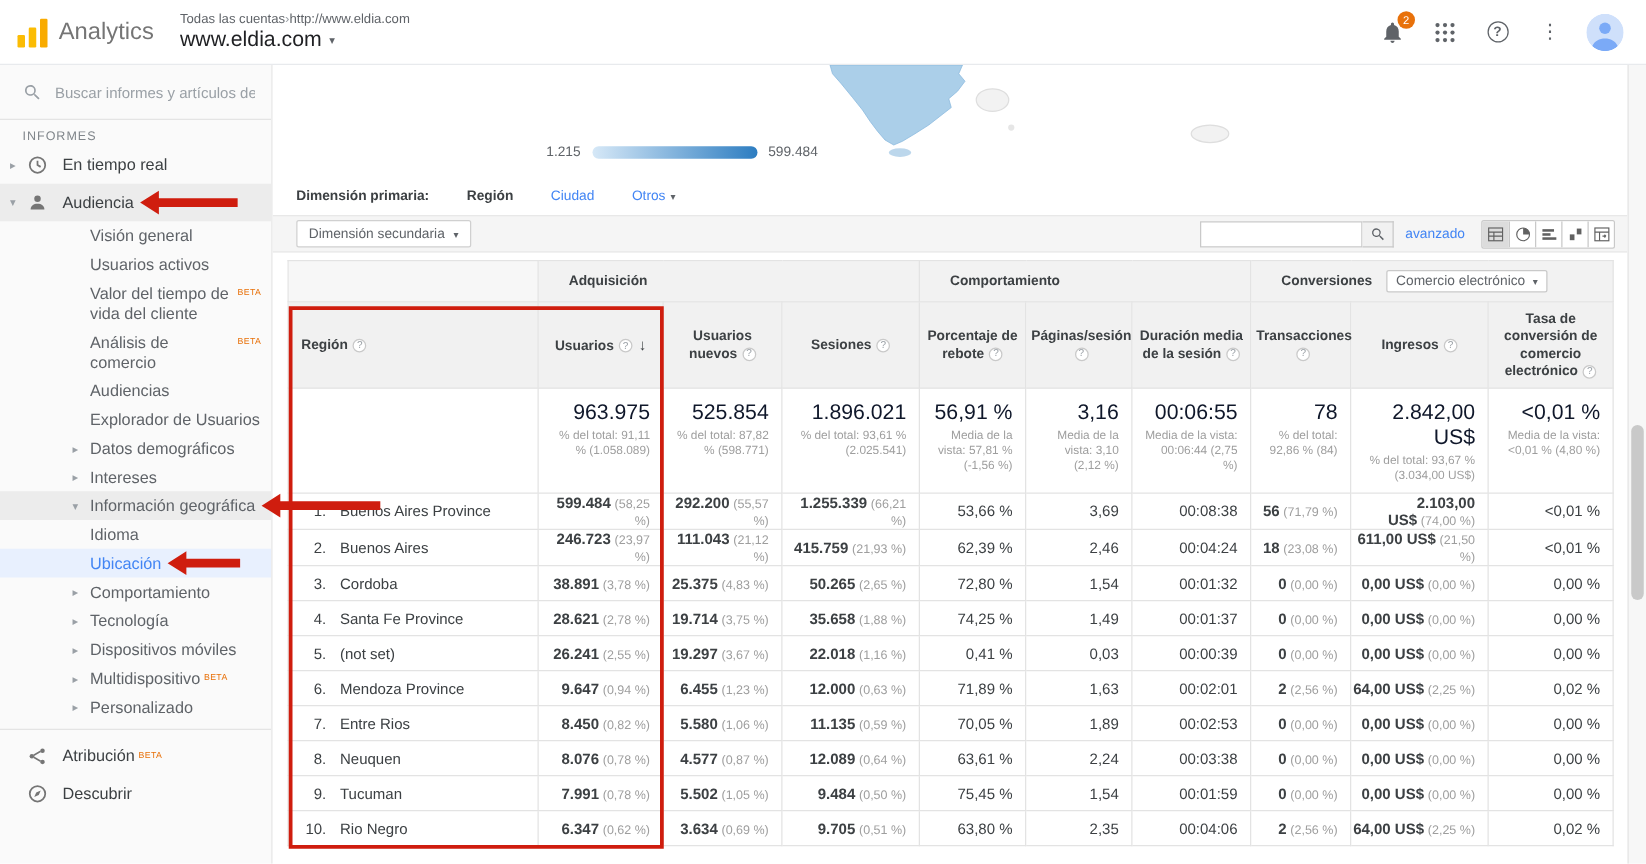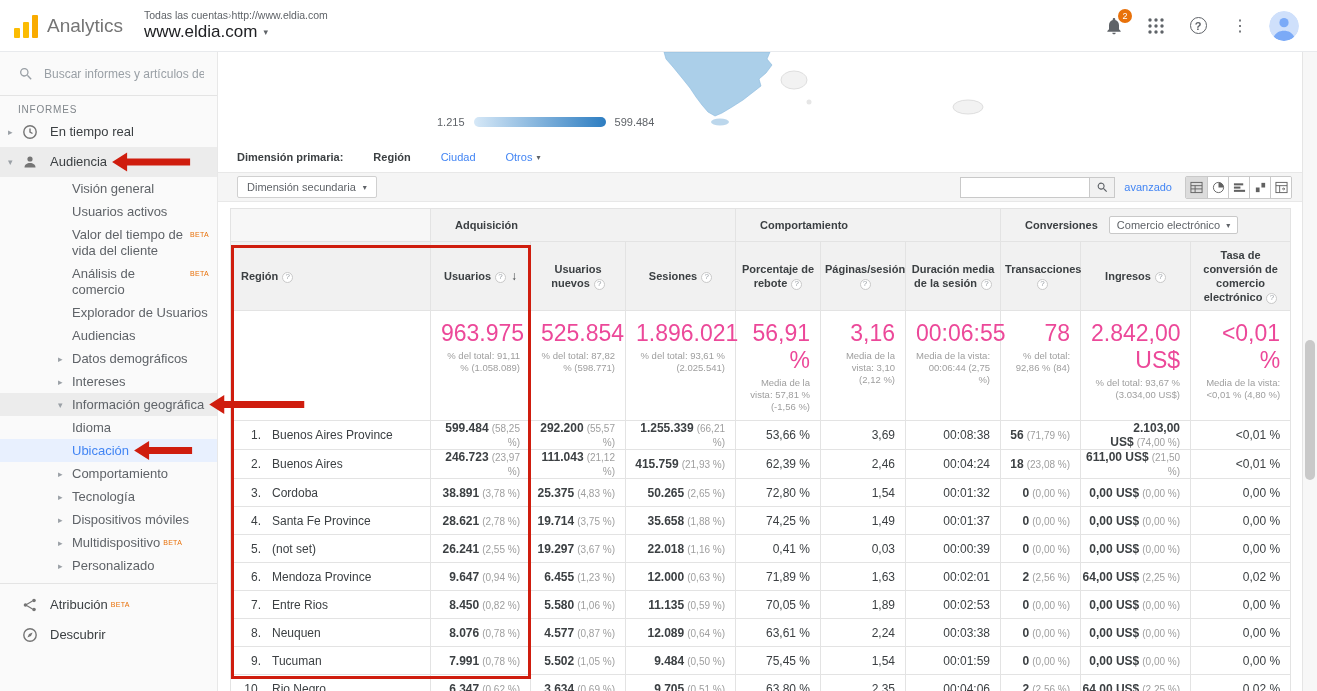--- a/index.html
+++ b/index.html
@@ -78,21 +78,21 @@
   .grid th,.grid td{border:1px solid #e3e3e3}
   .g{background:#f2f2f2;text-align:left;padding:7px 24px;font-weight:bold;color:#3c4043;font-size:11px;height:30px}
   .g-empty{background:#f7f7f7}
   .conv-select{display:inline-flex;align-items:center;gap:6px;border:1px solid #c9c9c9;background:#fff;border-radius:2px;padding:2px 7px;margin-left:8px;font-weight:normal;color:#5f6368;cursor:pointer}
   .h{background:#f1f1f1;font-weight:bold;color:#3c4043;font-size:11px;padding:6px 4px;text-align:center;vertical-align:middle;height:62px;line-height:14px;cursor:pointer}
   .h-region{text-align:left;padding-left:10px}
   .help{display:inline-flex;width:11px;height:11px;border-radius:50%;background:#fff;color:#9aa0a6;border:1px solid #c9c9c9;font-size:8px;align-items:center;justify-content:center;margin-left:4px;vertical-align:1px;font-weight:normal}
   .sort{font-size:12px;color:#3c4043;margin-left:5px}
   .sum-region,.sum-cell{background:#fff;vertical-align:top}
   .sum-cell{text-align:right;padding:9px 10px 7px}
-  .sum-main{font-size:23px;color:#ec4899}
+  .sum-main{font-size:17px;color:#0f172a}
   .sum-sub{font-size:9.5px;color:#9e9e9e;margin-top:3px;line-height:12px}
   .data-row{height:28px}
   .cell-region{padding-left:8px;color:#3c4043;background:#fff}
   .row-num{display:inline-block;width:22px;text-align:right;margin-right:11px;color:#3c4043}
   .region-name{cursor:pointer}
   .cell-metric{text-align:right;padding-right:10px;background:#fff;color:#3c4043}
   .val.b{font-weight:bold}
   .pct{color:#9e9e9e;font-size:10px;margin-left:3px}
 
   
@@ -207,25 +207,25 @@
           <span class="sb-label">Valor del tiempo de vida del cliente</span>
           <sup class="beta-badge">BETA</sup>
         </div>
         <div class="sb-item lv1">
           <span class="sb-arrow"></span>
           <span class="sb-label">Análisis de comercio</span>
           <sup class="beta-badge">BETA</sup>
         </div>
         <div class="sb-item lv1">
           <span class="sb-arrow"></span>
+          <span class="sb-label">Audiencias</span>
+        </div>
+        <div class="sb-item lv1">
+          <span class="sb-arrow"></span>
           <span class="sb-label">Explorador de Usuarios</span>
-        </div>
-        <div class="sb-item lv1">
-          <span class="sb-arrow"></span>
-          <span class="sb-label">Audiencias</span>
         </div>
         <div class="sb-item lv1">
           <span class="sb-arrow">▸</span>
           <span class="sb-label">Datos demográficos</span>
         </div>
         <div class="sb-item lv1">
           <span class="sb-arrow">▸</span>
           <span class="sb-label">Intereses</span>
         </div>
         <div class="sb-item lv1 shaded">

